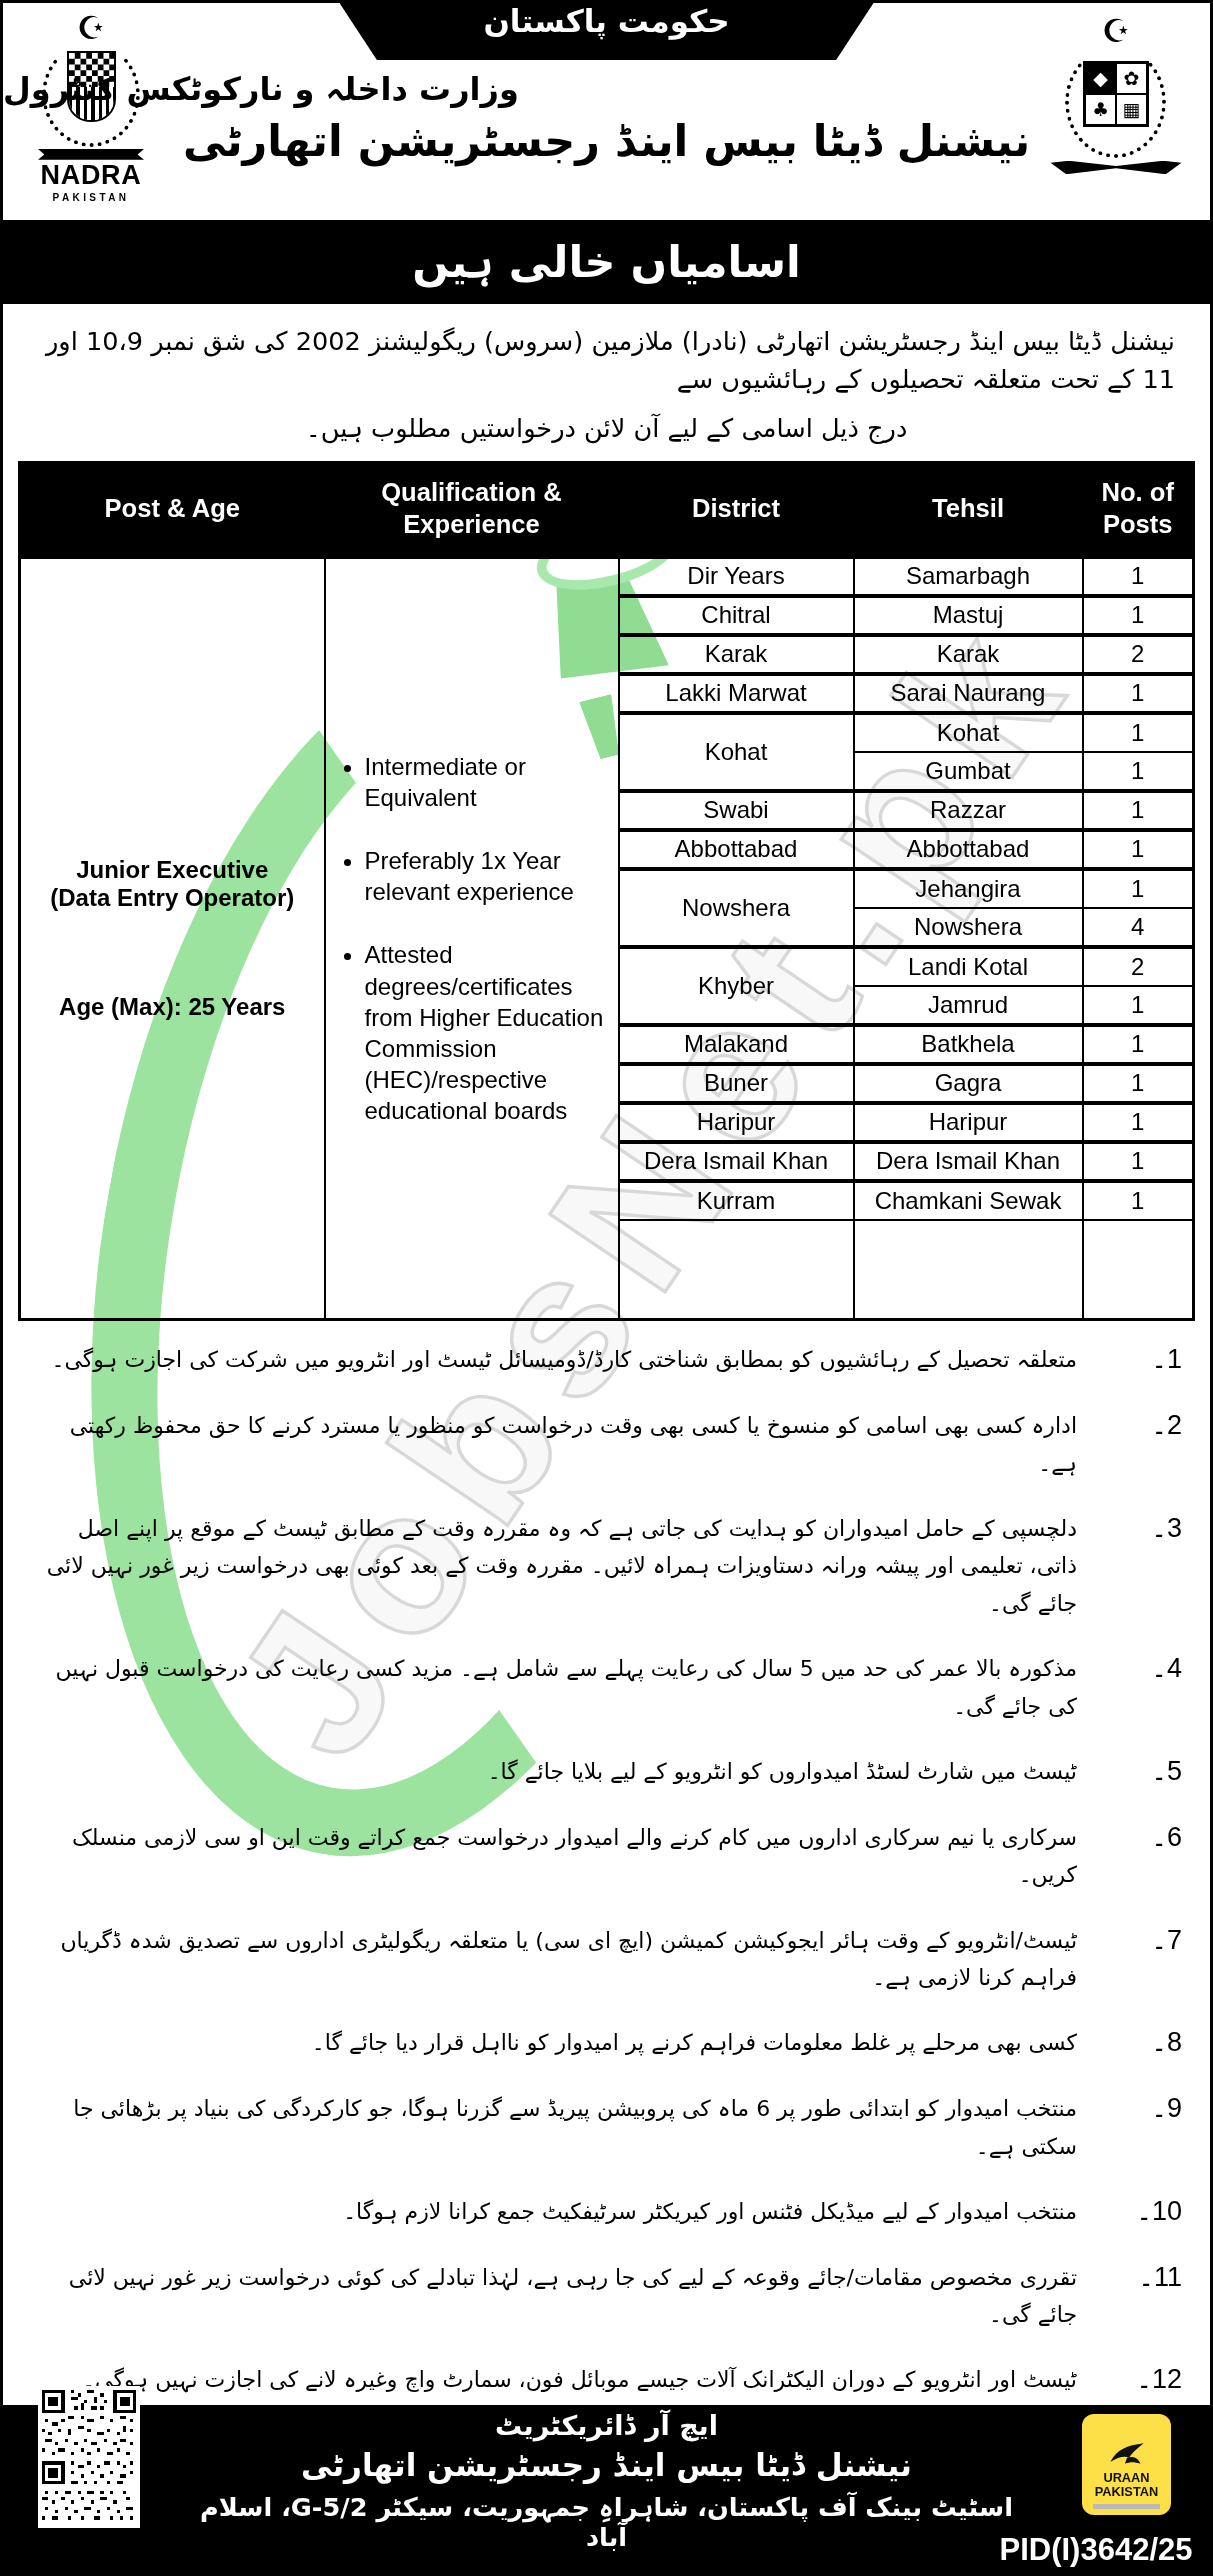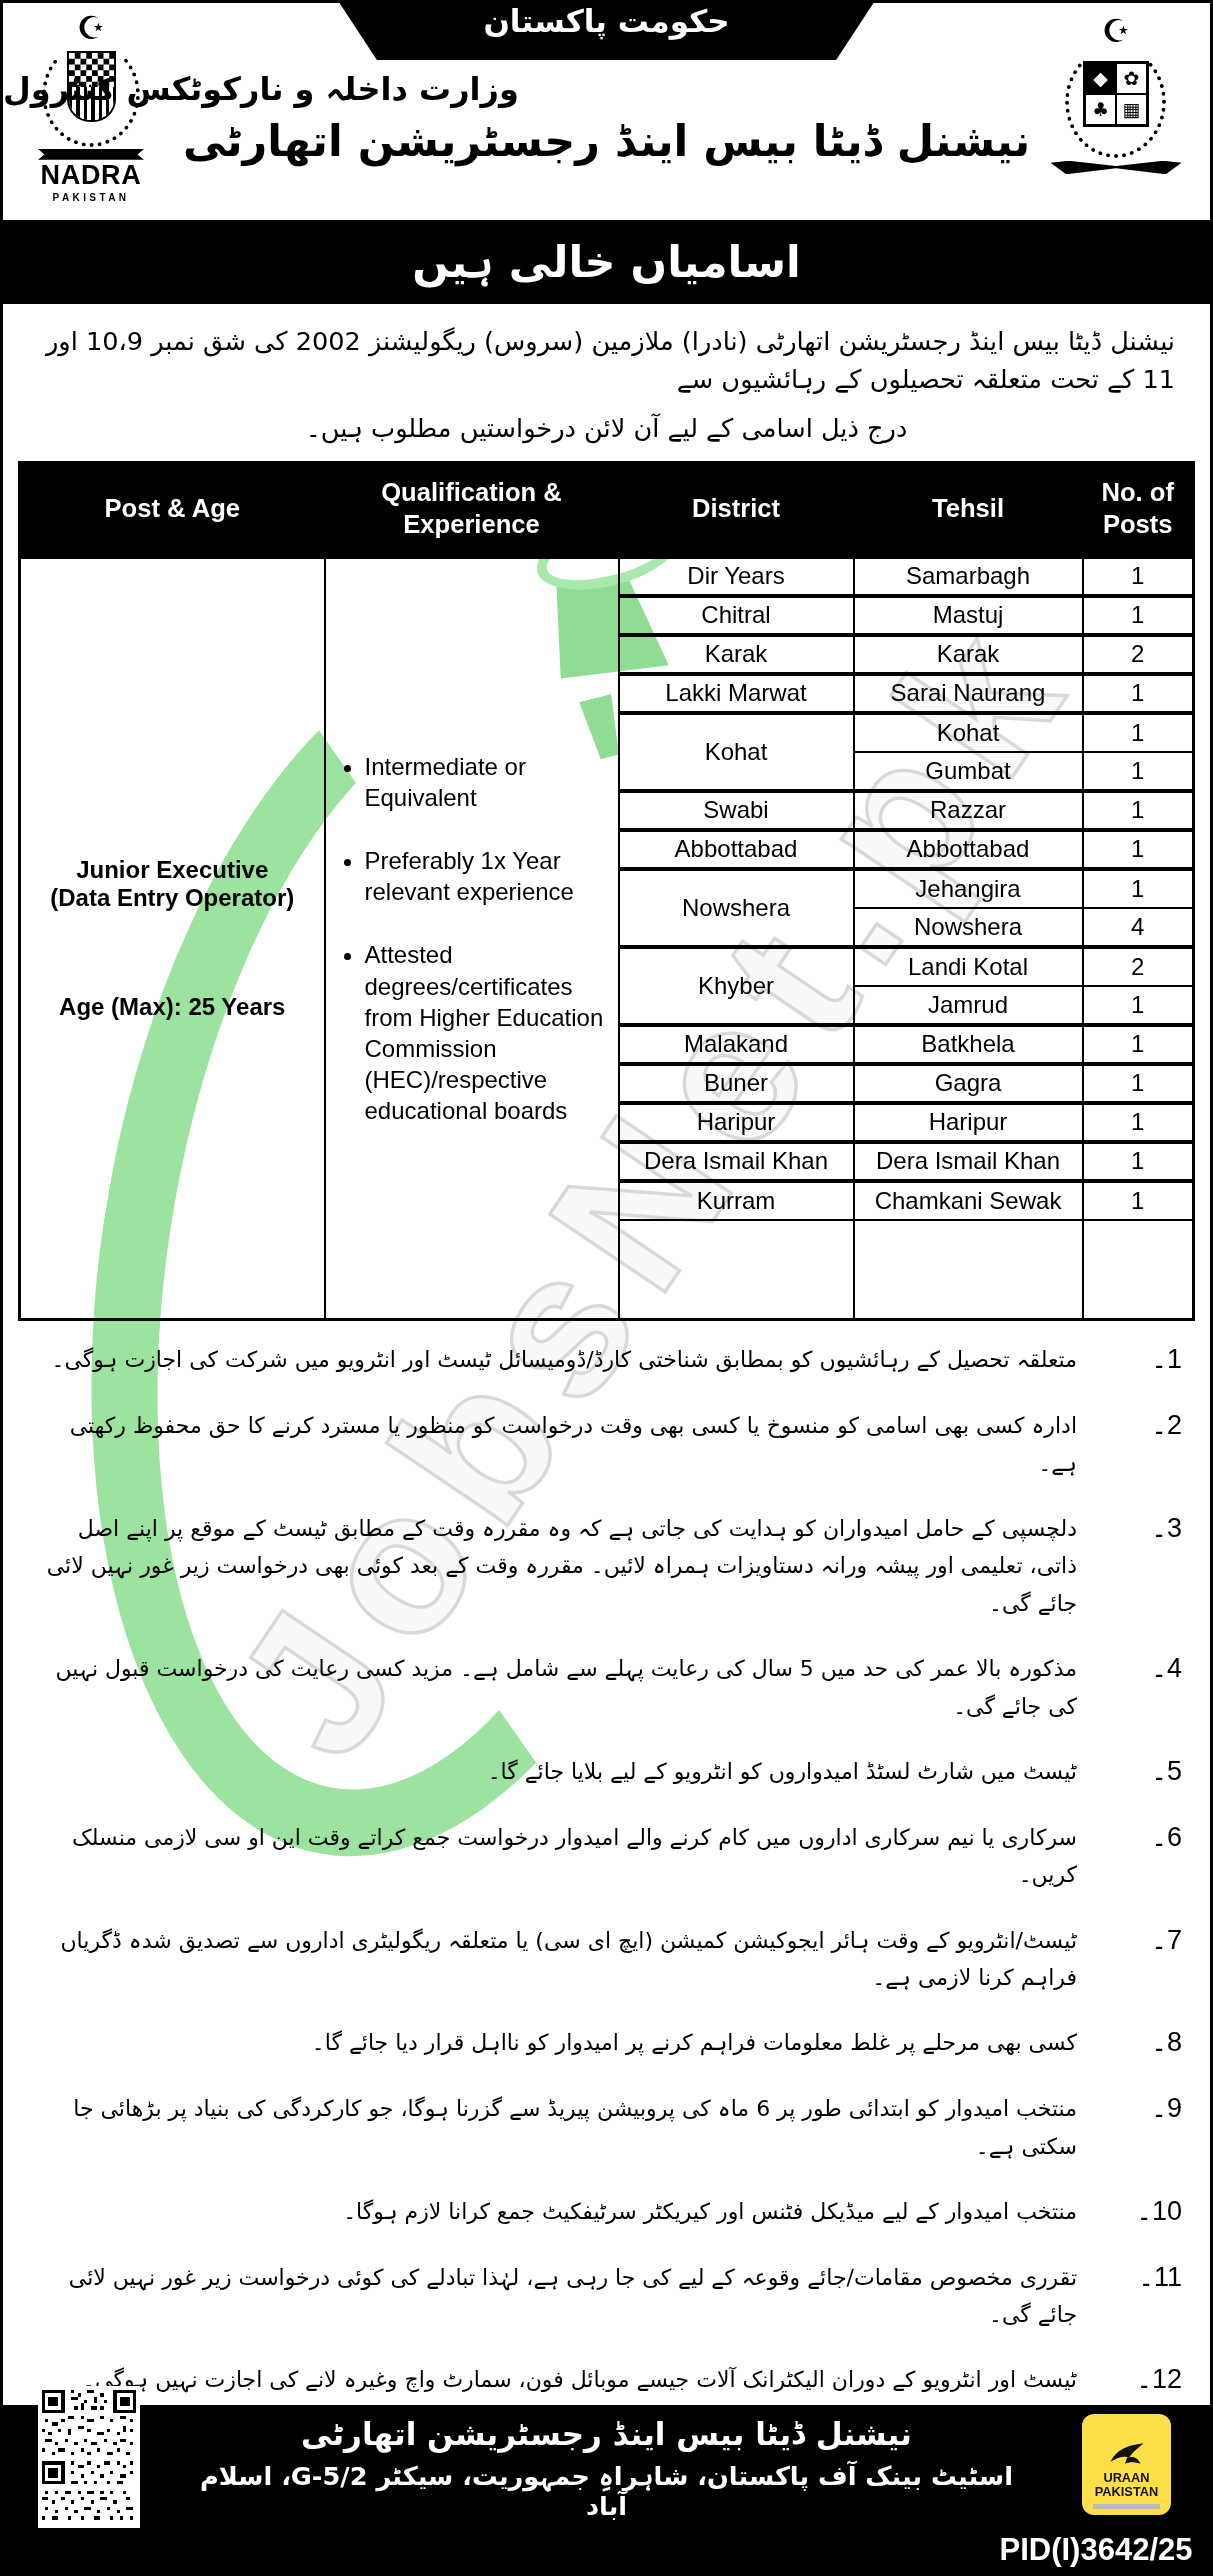--- a/index.html
+++ b/index.html
@@ -465,20 +465,21 @@
             <rect x="12" y="39" width="1" height="1"></rect>
           <rect x="16" y="39" width="2" height="1"></rect>
             <rect x="21" y="39" width="1" height="1"></rect>
             <rect x="24" y="39" width="1" height="1"></rect>
             <rect x="27" y="39" width="1" height="1"></rect>
         </g>
       </svg>
     </div>
 
     <div class="footer-center">
+      <div class="fc1">ایچ آر ڈائریکٹریٹ</div>
       <div class="fc2">نیشنل ڈیٹا بیس اینڈ رجسٹریشن اتھارٹی</div>
       <div class="fc3">اسٹیٹ بینک آف پاکستان، شاہراہِ جمہوریت، سیکٹر G-5/2، اسلام آباد</div>
     </div>
 
     <div class="uraan-box">
       <svg viewBox="0 0 40 30">
         <path d="M4 24 C10 12 20 8 36 6 C29 12 26 14 22 20 C17 18 11 20 4 24 Z" fill="#111"></path>
         <path d="M20 20 C26 18 31 20 33 26 C27 24 23 24 18 26 Z" fill="#111"></path>
       </svg>
       <div class="uraan-l1">URAAN</div>

